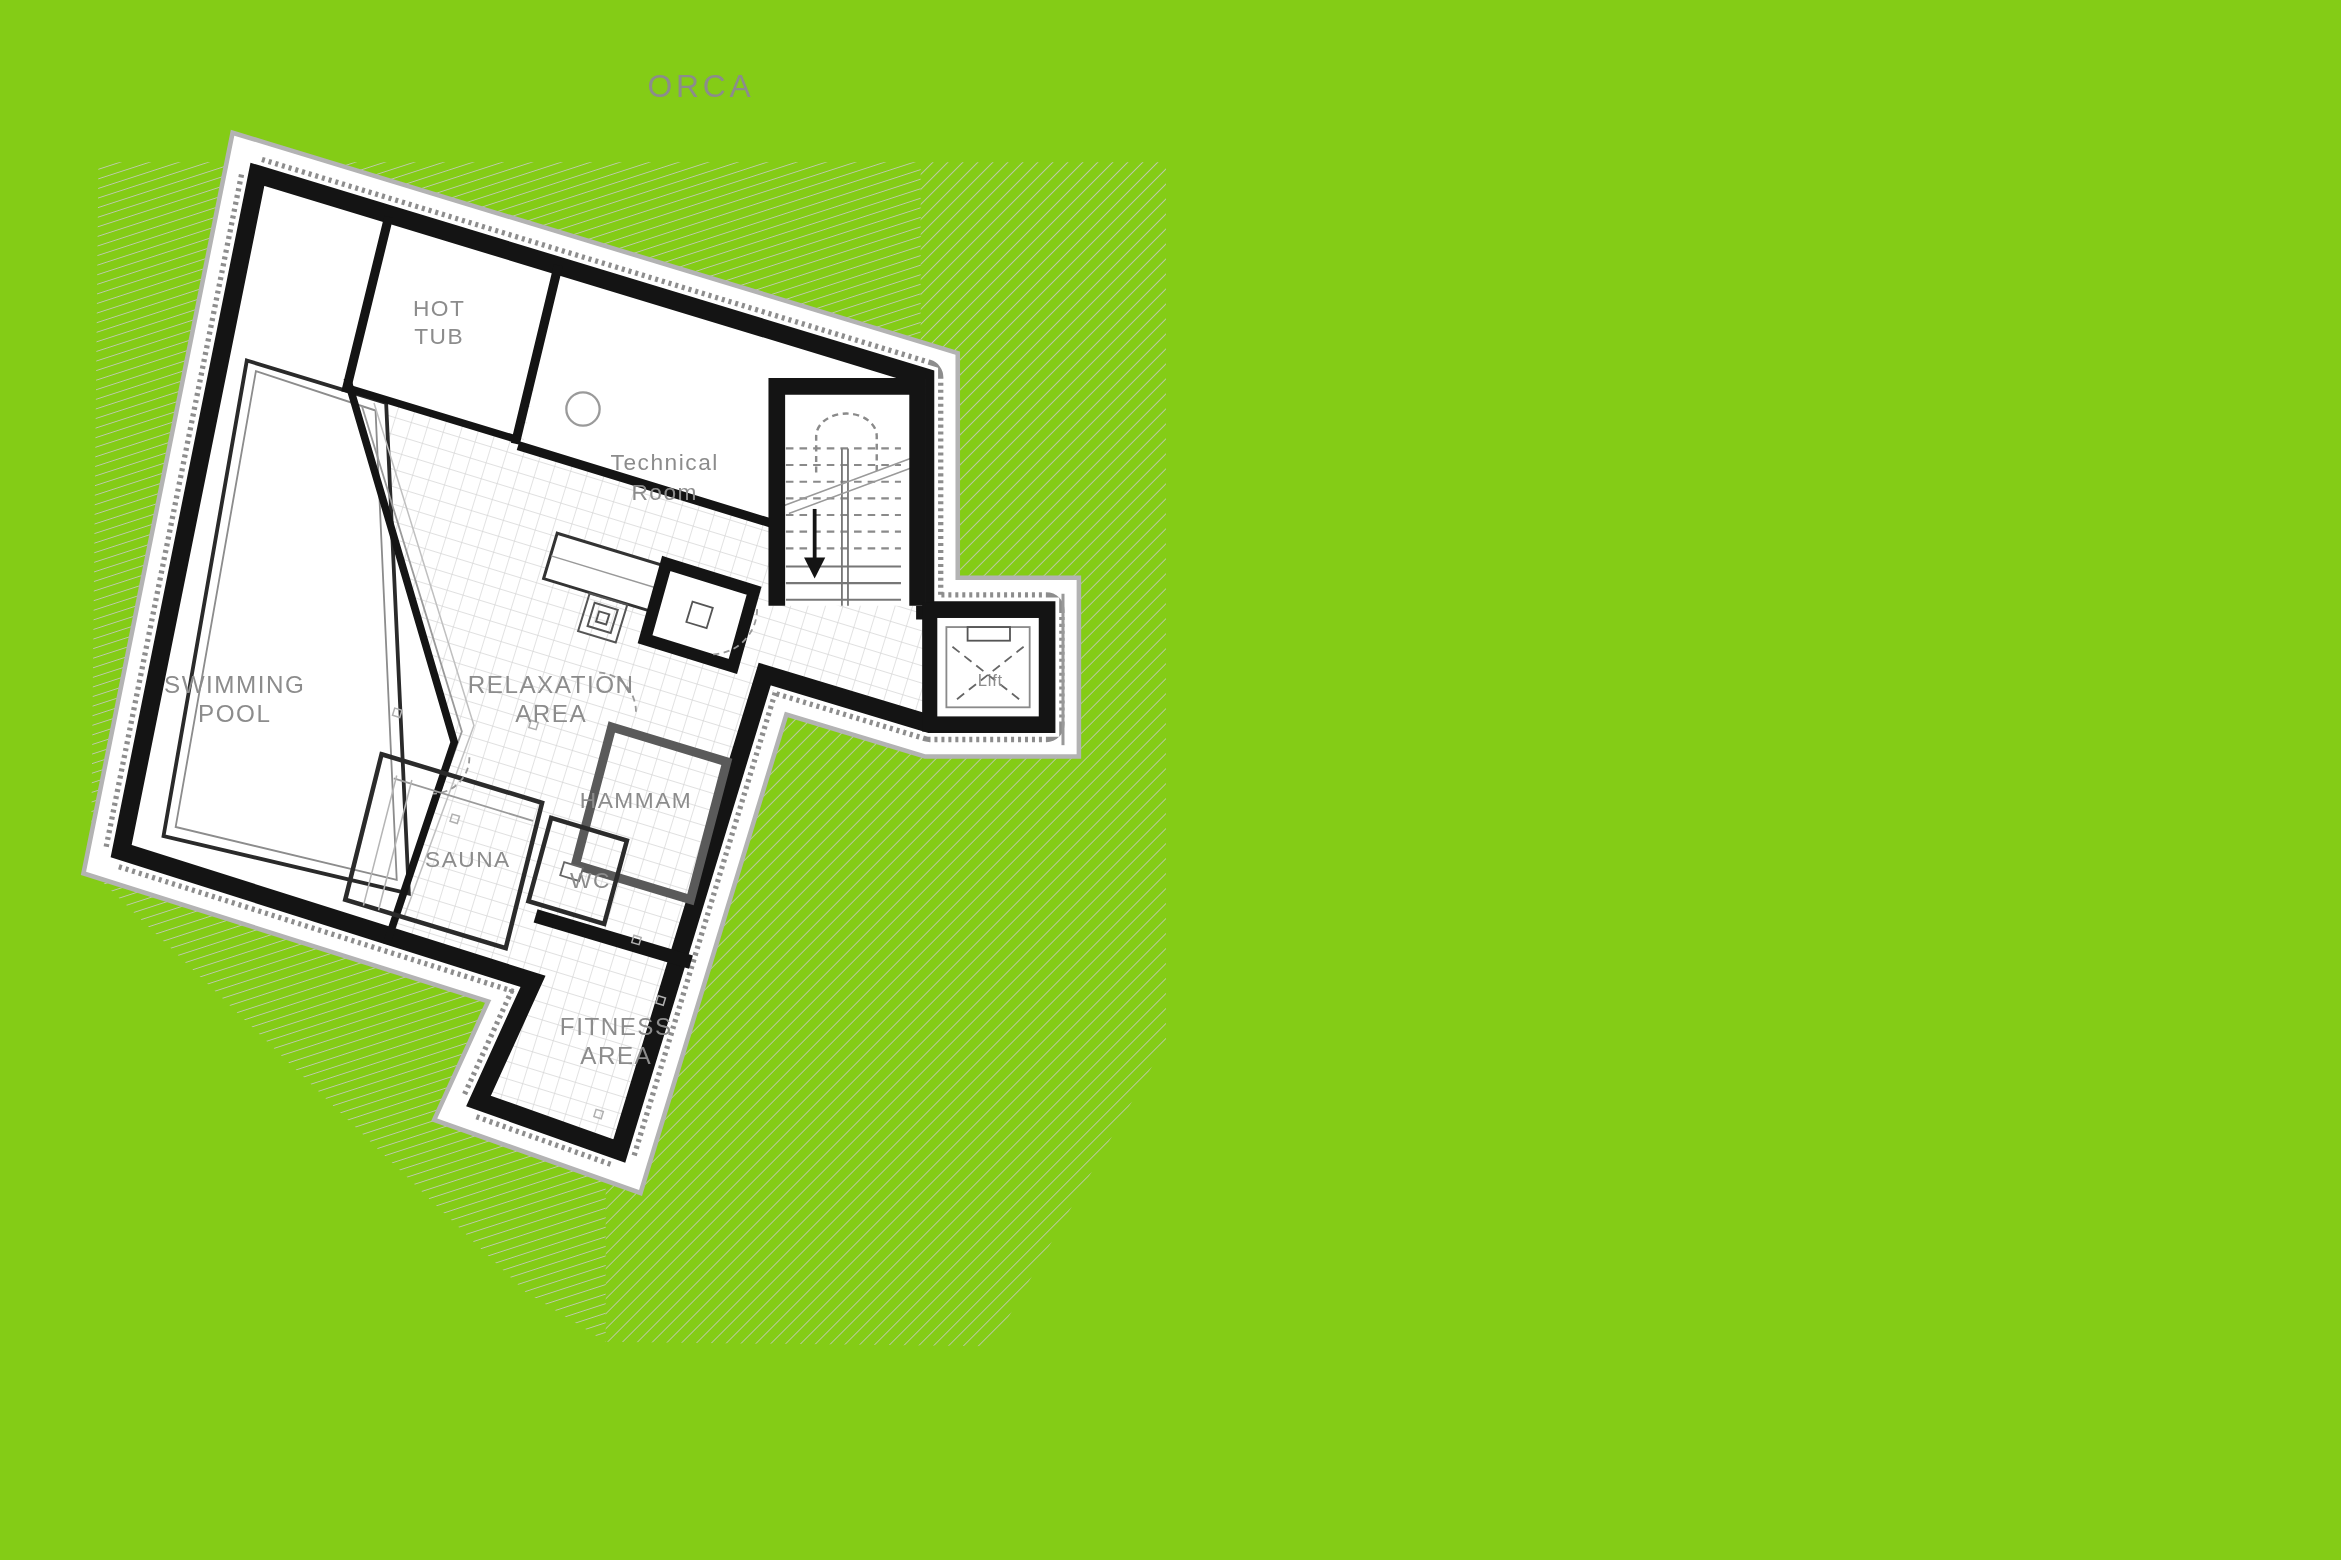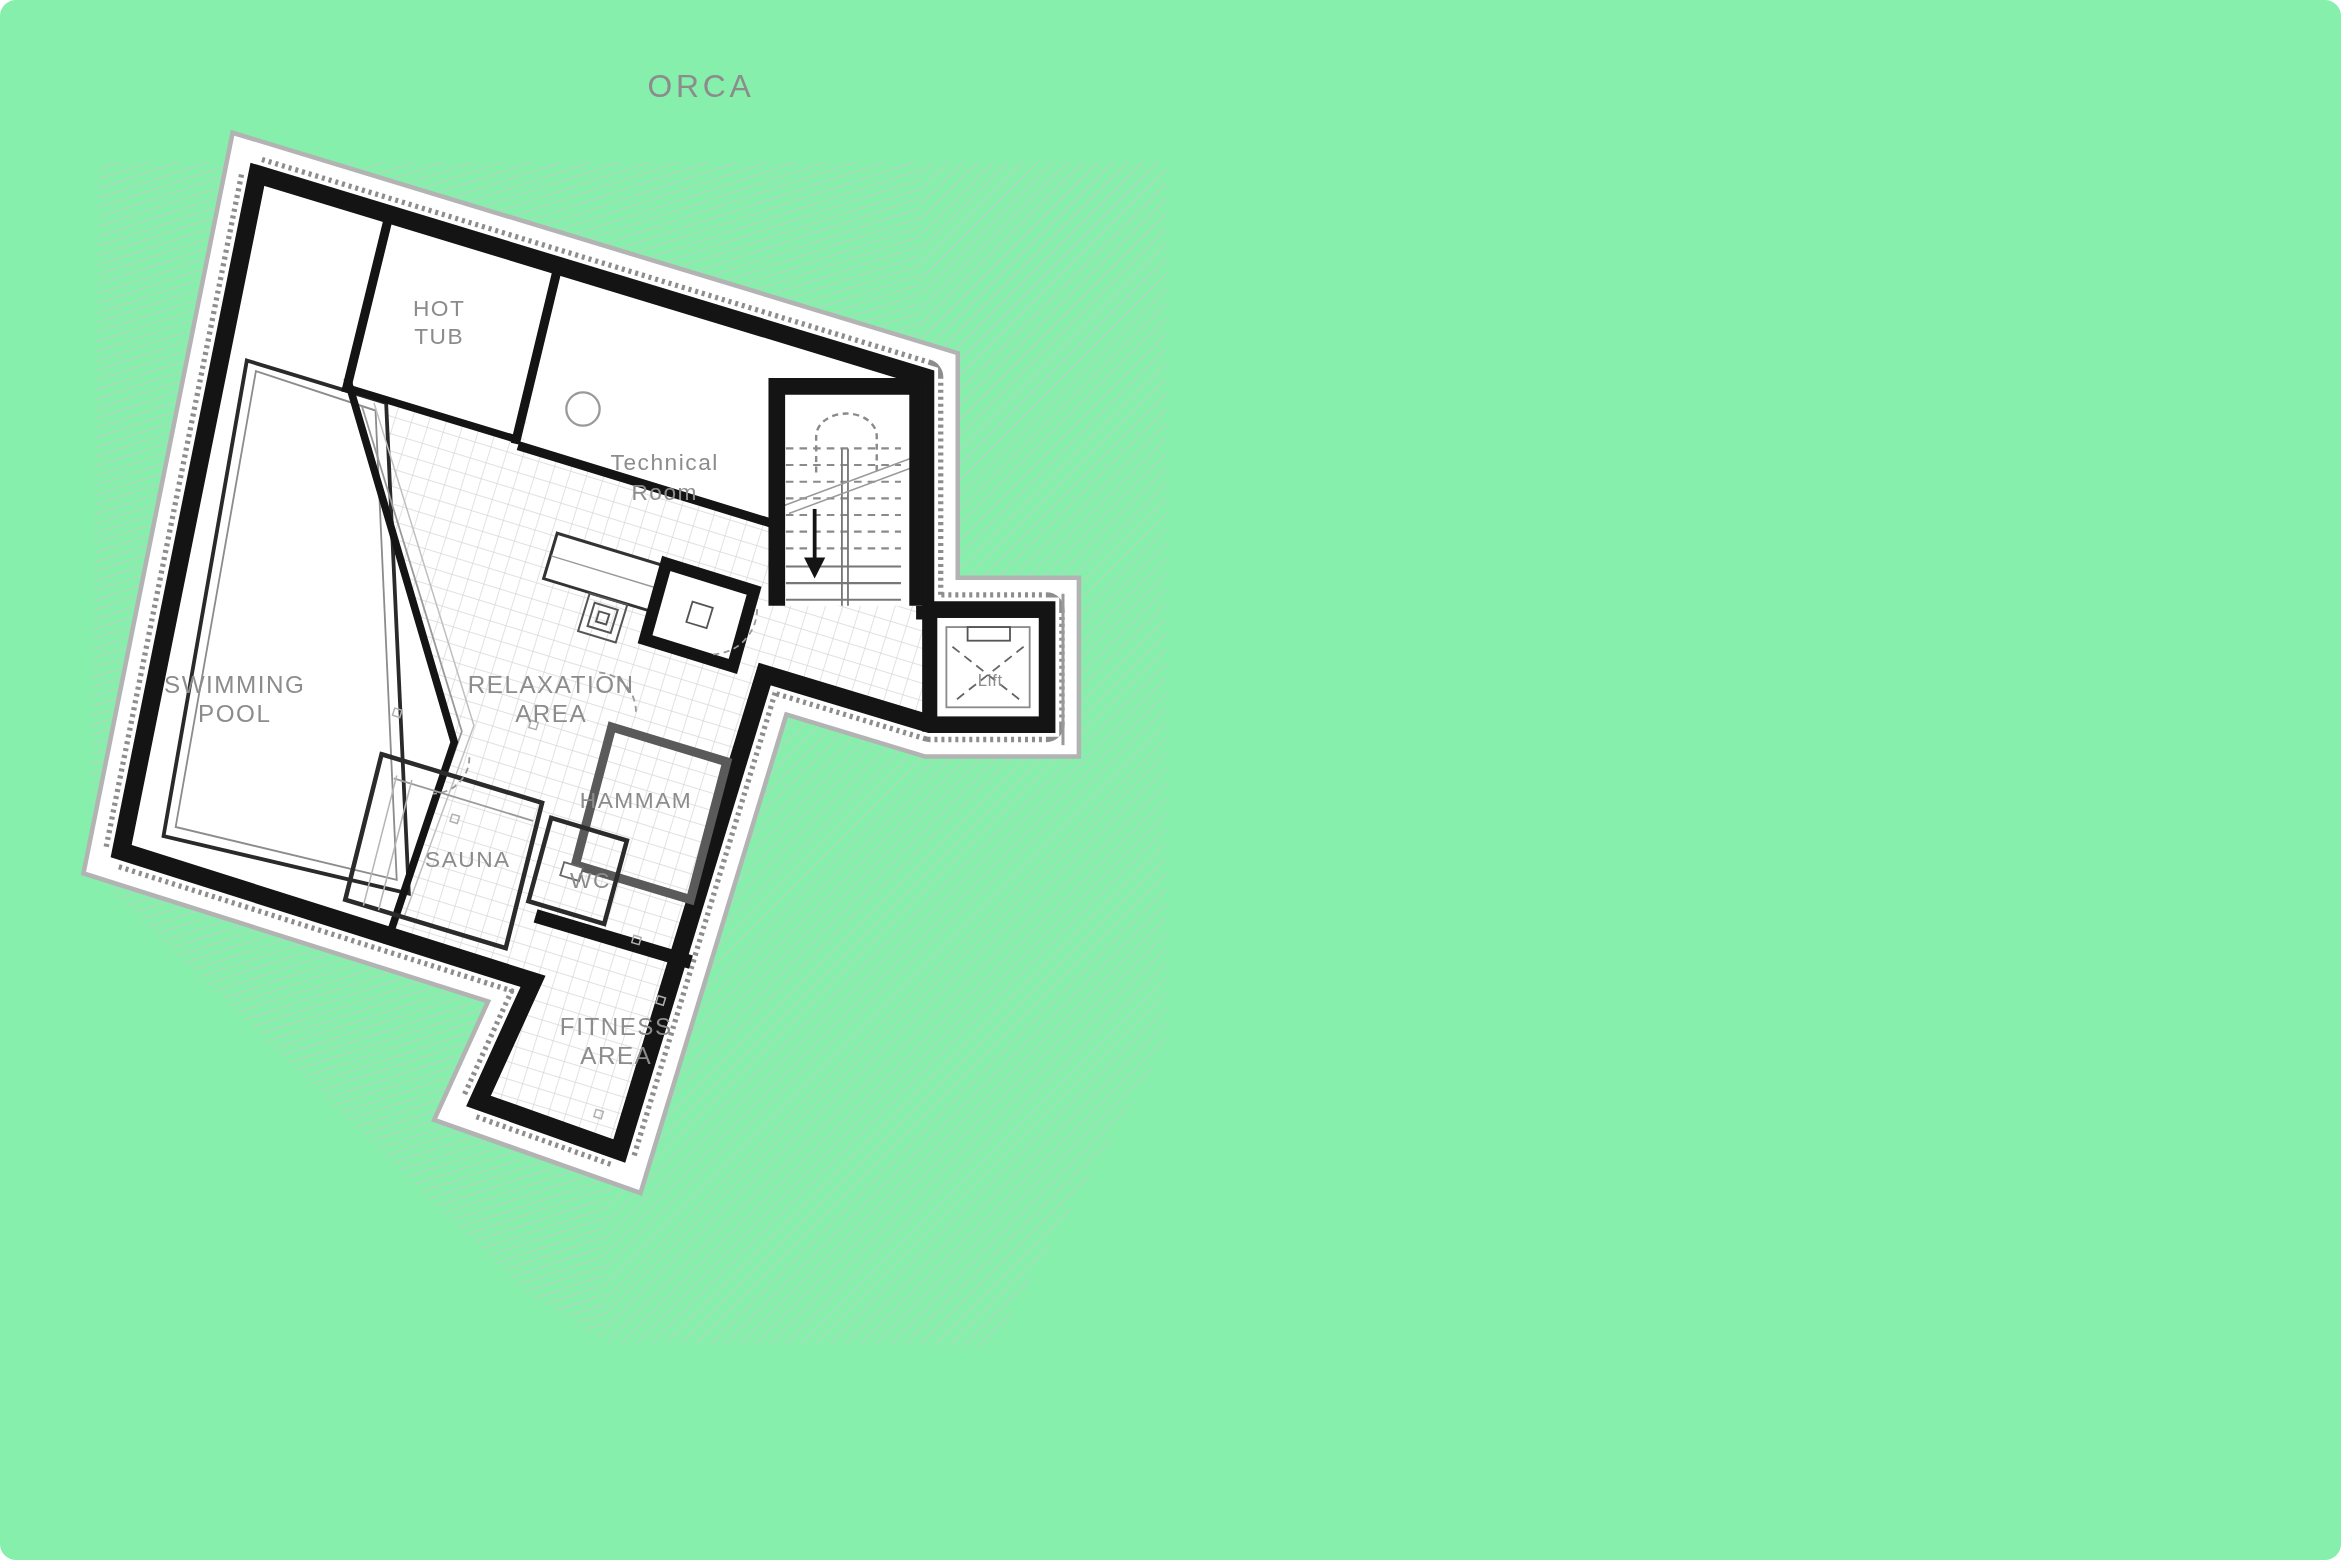--- a/index.html
+++ b/index.html
@@ -1,17 +1,17 @@
 <!DOCTYPE html>
 <html style="--wall: #141414; --label: #8c8c8c; --hatch: #c9c9c9; --grid: #d6d6d6;font-size:9.8px"><head>
 <meta charset="utf-8">
 <style>
   html,body{margin:0;padding:0;background:#ffffff;width:100%;height:100%;}
   body{font-family:"Liberation Sans", sans-serif;}
-  .stage{position:fixed;inset:0;background:#86efac;border-radius:16px;}
+  .stage{position:fixed;inset:0;background:#84cc16;}
   svg{display:block;width:100%;height:100%;}
   .lbl{fill:var(--label,#8c8c8c);font-family:"Liberation Sans",sans-serif;letter-spacing:1px;}
   .lbl-big{font-size:16px;}
   .lbl-med{font-size:15px;}
   .lbl-small{font-size:11px;letter-spacing:0.5px;}
   .title-lbl{font-size:21px;letter-spacing:2.5px;}
   .hatchline{stroke:var(--hatch,#c9c9c9);stroke-width:1;}
   .tileline{stroke:var(--grid,#d6d6d6);stroke-width:0.9;}
   .wall{stroke:var(--wall,#141414);}
   text{dominant-baseline:central;text-anchor:middle;}

